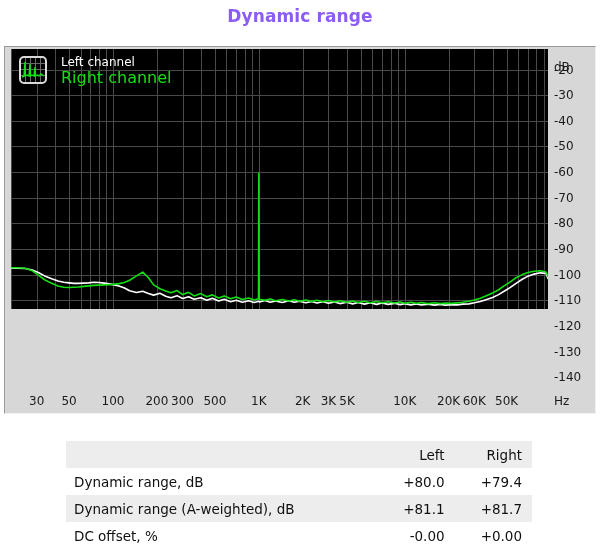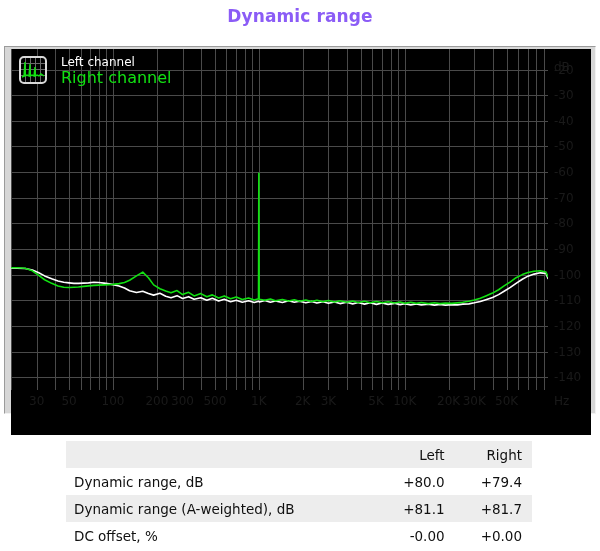--- a/index.html
+++ b/index.html
@@ -42,24 +42,23 @@
     border-right: 1px solid #f2f2f2;
     border-bottom: 1px solid #f2f2f2;
   }
 
   
   .plot {
     position: absolute;
     left: 6px;
     top: 2px;
     width: 537px;
-    height: 386px;
+    height: 260px;
     background: #000000;
     overflow: hidden;
-    padding-left: 43px;
   }
   .plot-svg {
     position: absolute;
     left: 0;
     top: 0;
     display: block;
   }
 
   
   .legend {
@@ -272,24 +271,24 @@
   <div class="xaxis" id="xaxis">
       <span style="left: 31.6873px;">30</span>
       <span style="left: 64.0494px; text-align: center;">50</span>
       <span style="left: 107.962px;">100</span>
       <span style="left: 151.875px;">200</span>
       <span style="left: 177.562px;">300</span>
       <span style="left: 209.924px;">500</span>
       <span style="left: 253.837px;">1K</span>
       <span style="left: 297.749px;">2K</span>
       <span style="left: 323.437px;">3K</span>
-      <span style="left: 371px;">5K</span>
+      <span style="left: 342px;">5K</span>
       <span style="left: 399.711px;">10K</span>
       <span style="left: 443.624px;">20K</span>
-      <span style="left: 469.311px;">30K</span>
+      <span style="left: 469.311px;">60K</span>
       <span style="left: 501.674px;">50K</span>
       <span class="hz" style="left: 549px;">Hz</span>
     </div>
 
 </div>
 
 <div class="table-wrap">
   <table class="results">
     <thead>
       <tr>

